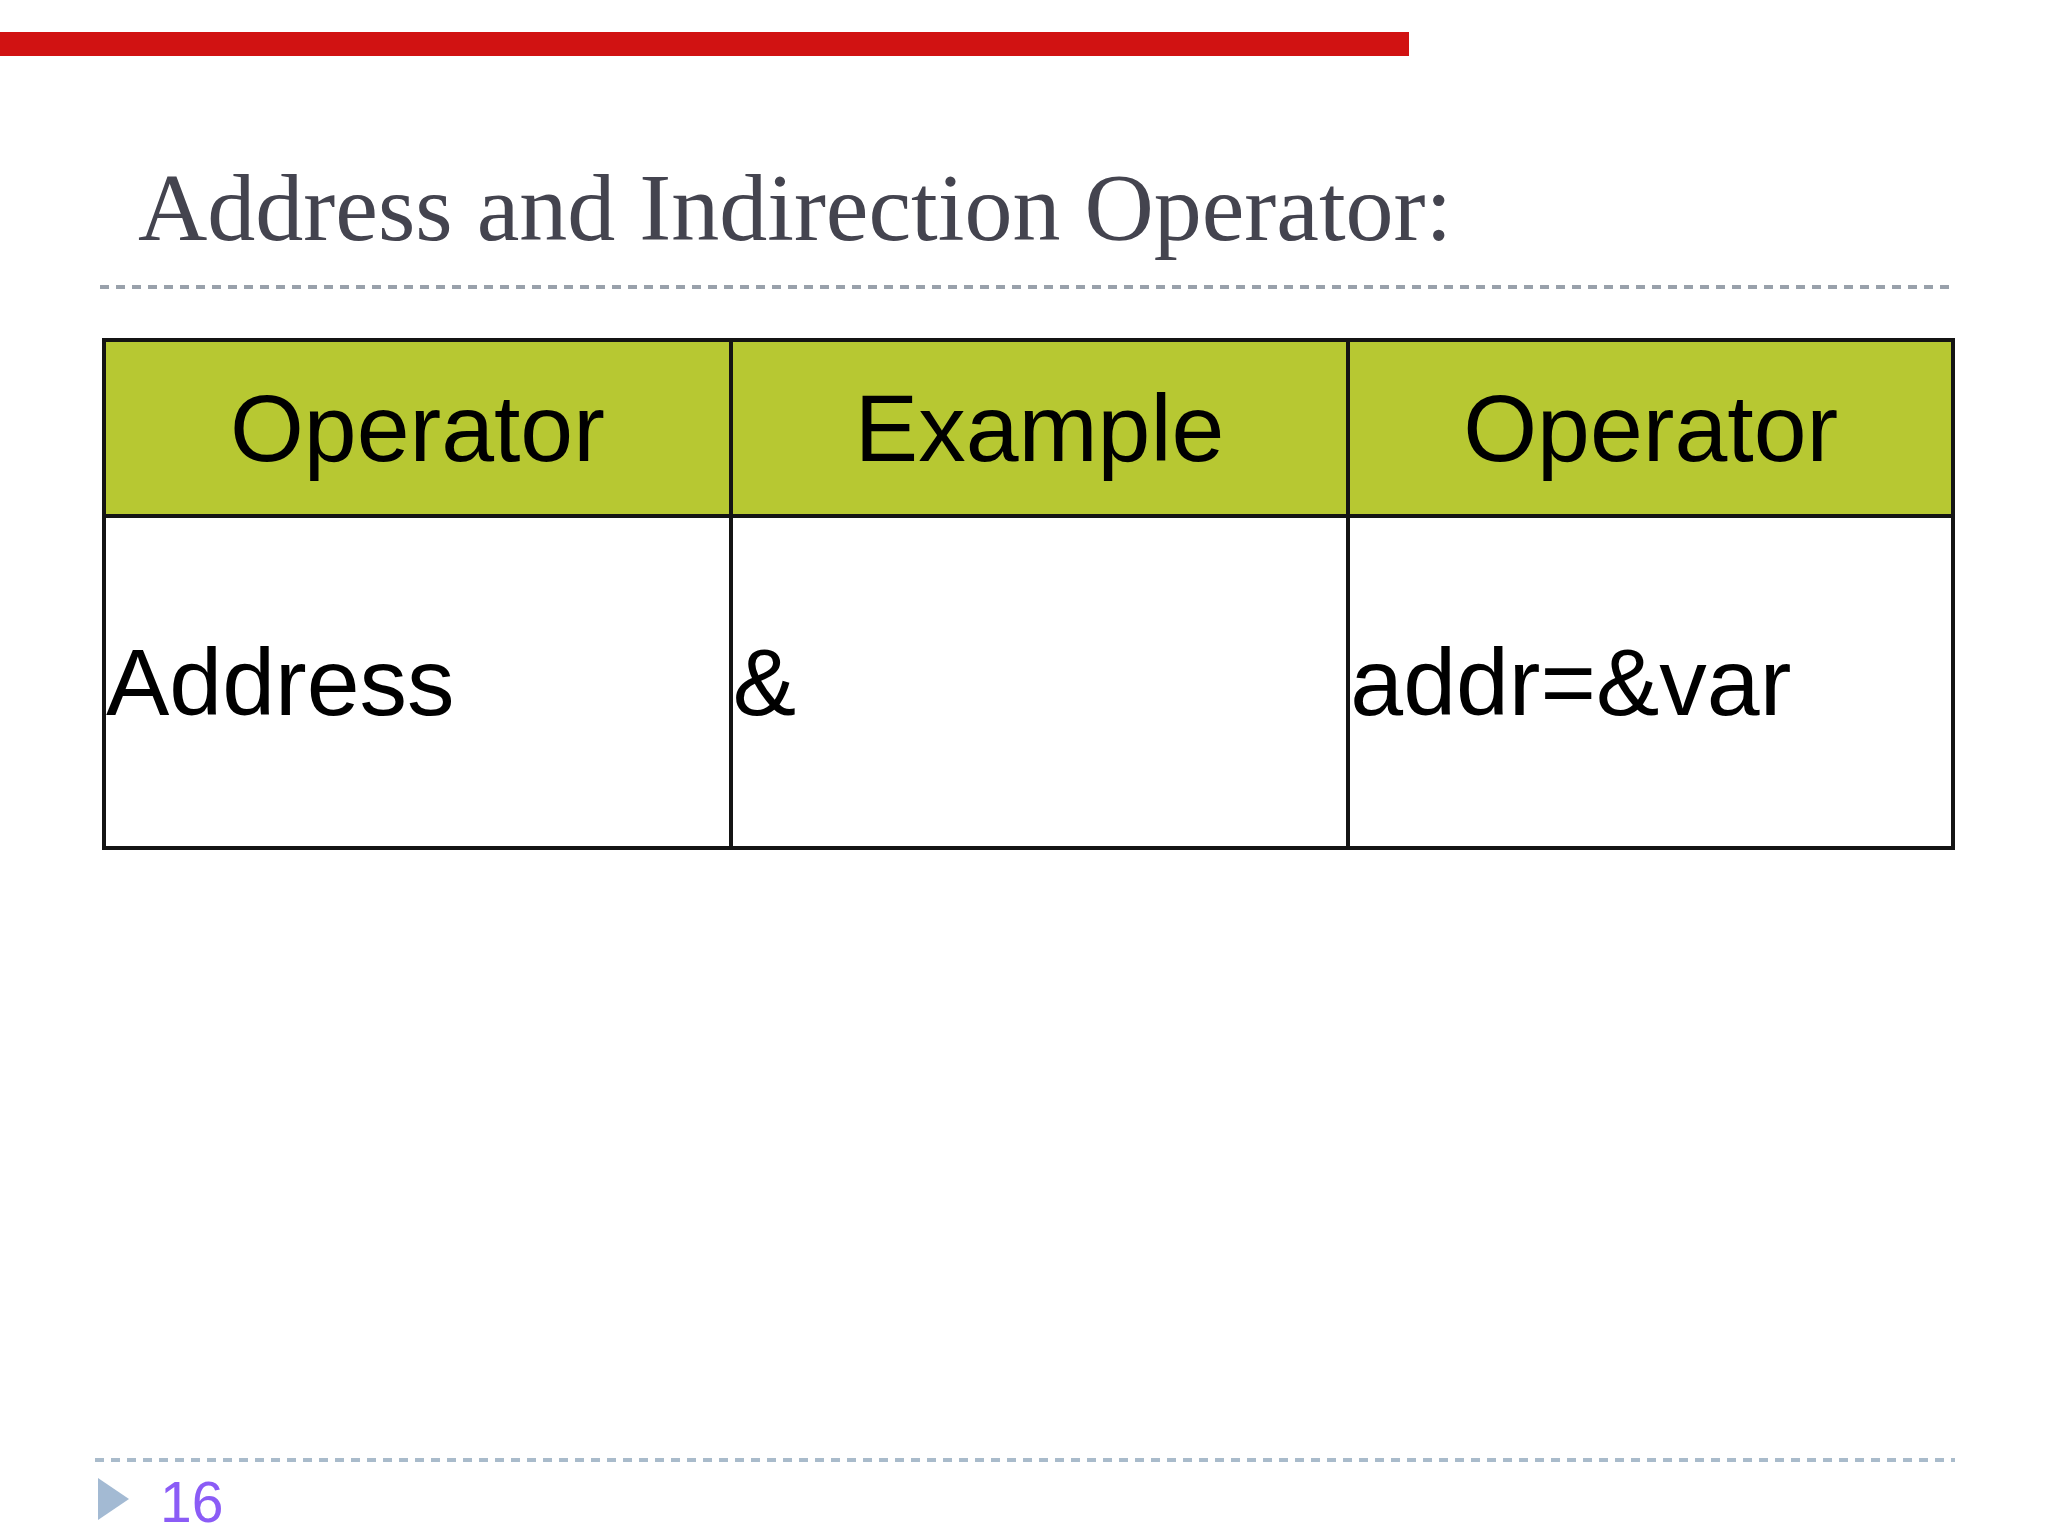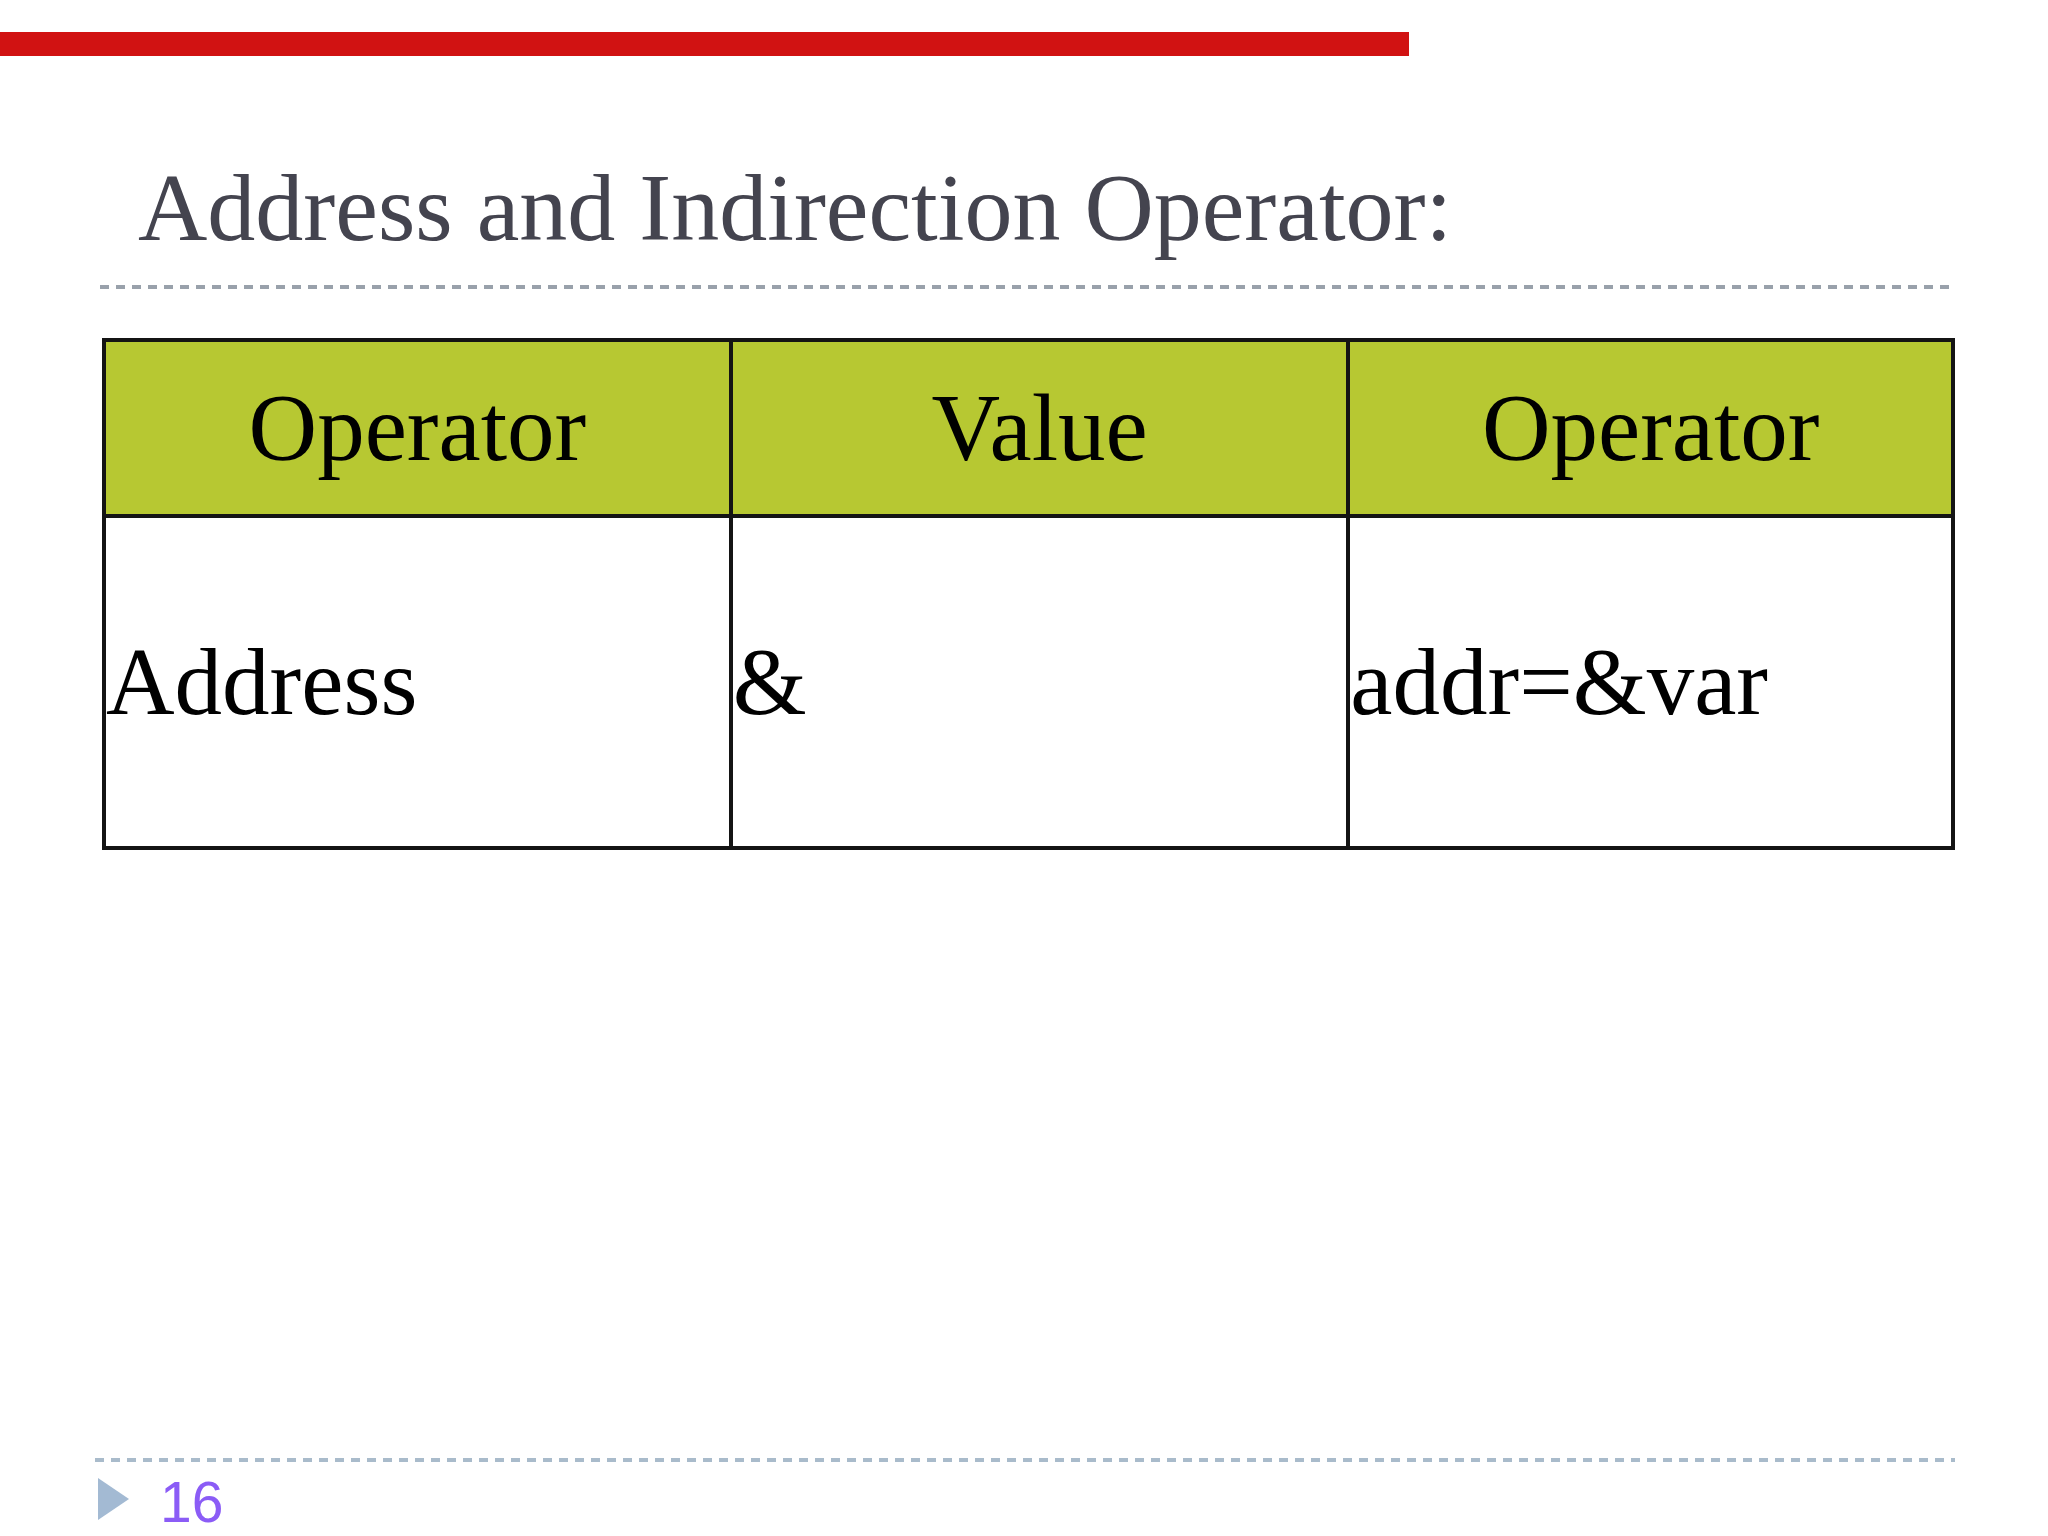--- a/index.html
+++ b/index.html
@@ -45,21 +45,20 @@
     table-layout:fixed;
   }
   #op-table td,#op-table th{
     border:4px solid #141414;
     vertical-align:middle;
     font-size:95px;
     font-weight:normal;
     color:#000000;
     padding:0;
     line-height:1.1;
-    font-family:Liberation Serif, serif;
   }
   #op-table thead th{
     background:#b7c832;
     height:172px;
   }
   #op-table tbody td{
     background:#ffffff;
     height:166px;
   }
   
@@ -89,21 +88,21 @@
 
   <table id="op-table">
     <colgroup>
       <col style="width:33.9%">
       <col style="width:33.4%">
       <col style="width:32.7%">
     </colgroup>
     <thead>
       <tr>
         <th>Operator</th>
-        <th>Value</th>
+        <th>Example</th>
         <th>Operator</th>
       </tr>
     </thead>
     <tbody>
       <tr>
         <td>Address</td>
         <td>&amp;</td>
         <td>addr=&amp;var</td>
       </tr>
     </tbody>

